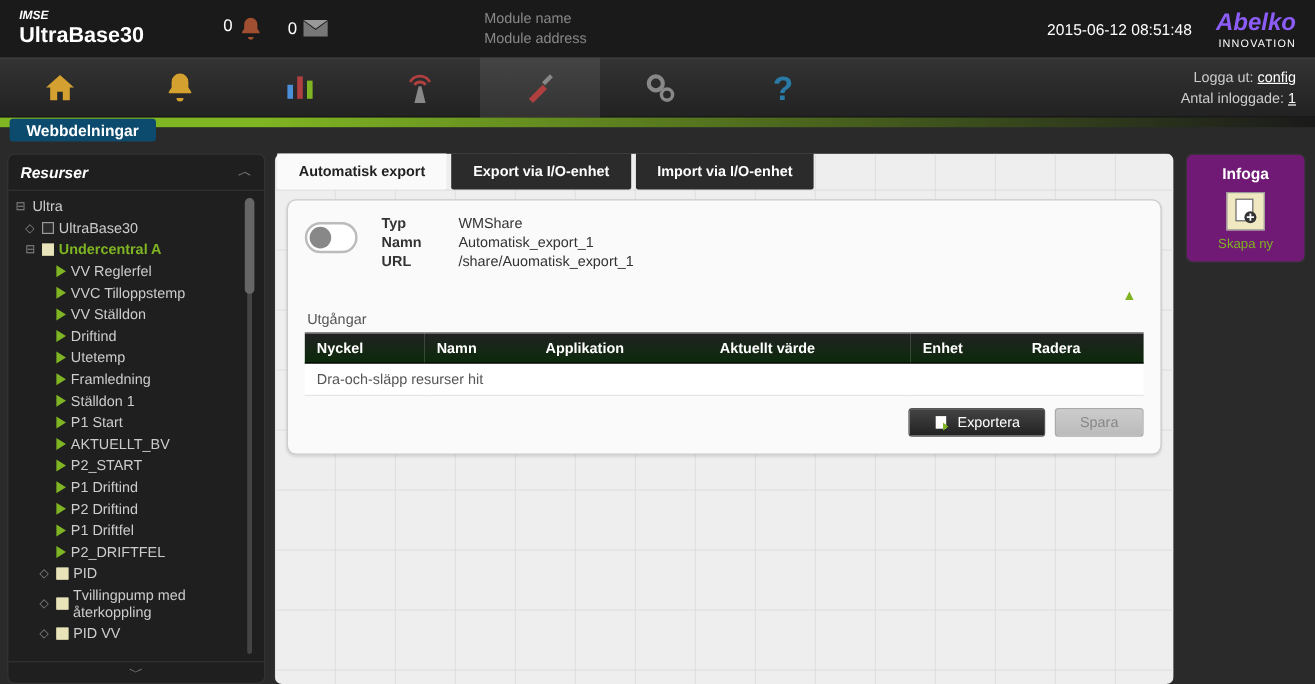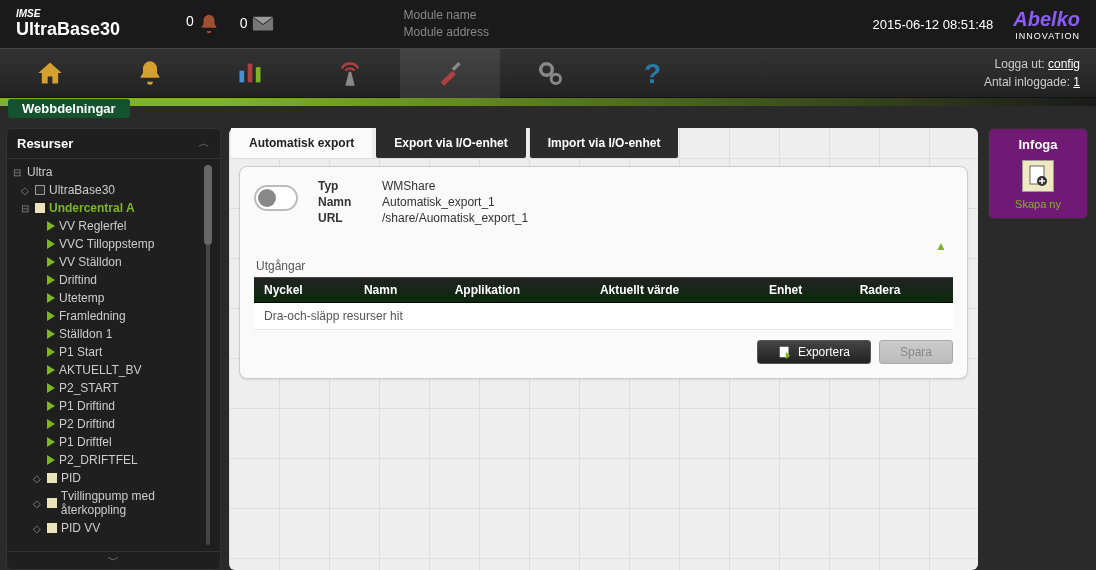--- a/index.html
+++ b/index.html
@@ -23,28 +23,28 @@
 
 .navbar { height: 50px; background: linear-gradient(#333, #222); border-top: 1px solid #444; border-bottom: 1px solid #111; display: flex; align-items: center; }
 .nav-item { width: 100px; height: 50px; display: flex; align-items: center; justify-content: center; cursor: pointer; }
 .nav-item.active { background: linear-gradient(#444, #333); }
 .nav-right { margin-left: auto; text-align: right; padding-right: 16px; color: #ccc; font-size: 12px; line-height: 1.5; }
 .nav-right a { color: #fff; text-decoration: underline; }
 
 
 .stripe { height: 8px; background: linear-gradient(to right, #7fb522 0%, #7fb522 20%, #1a1a1a 100%); position: relative; }
 .page-title-bar { height: 16px; display: flex; align-items: center; }
-.page-title { background: #14532d; color: #fff; font-weight: bold; padding: 2px 14px; border-radius: 3px; font-size: 13px; margin-left: 8px; margin-top: -12px; position: relative; z-index: 2; }
+.page-title { background: #0c4a6e; color: #fff; font-weight: bold; padding: 2px 14px; border-radius: 3px; font-size: 13px; margin-left: 8px; margin-top: -12px; position: relative; z-index: 2; }
 
 
 .content { display: flex; height: calc(570px - 48px - 50px - 8px - 10px); }
 
 
 .sidebar { width: 215px; background: #1f1f1f; border-radius: 6px; margin: 6px 0 6px 6px; display: flex; flex-direction: column; border: 1px solid #333; }
-.sidebar-header { display: flex; align-items: center; padding: 6px 10px; border-bottom: 1px solid #333; }
+.sidebar-header { display: flex; align-items: center; padding: 6px 10px; border-bottom: 1px solid #333; font-style: italic; }
 .sidebar-header .title { color: #fff; font-weight: bold; font-size: 13px; flex: 1; }
 .sidebar-header .chev { color: #888; cursor: pointer; }
 .tree { flex: 1; overflow-y: auto; padding: 4px 0; position: relative; }
 .tree-scroll-track { position: absolute; right: 10px; top: 6px; bottom: 6px; width: 4px; background: #444; border-radius: 2px; }
 .tree-scroll-thumb { position: absolute; right: 8px; top: 6px; width: 8px; height: 80px; background: #666; border-radius: 4px; cursor: pointer; }
 .tree ul { list-style: none; }
 .tree li { padding: 1px 0 1px 6px; white-space: nowrap; }
 .tree .row { display: flex; align-items: center; gap: 4px; cursor: pointer; padding: 1px 0; }
 .tree .indent1 { padding-left: 14px; }
 .tree .indent2 { padding-left: 26px; }

